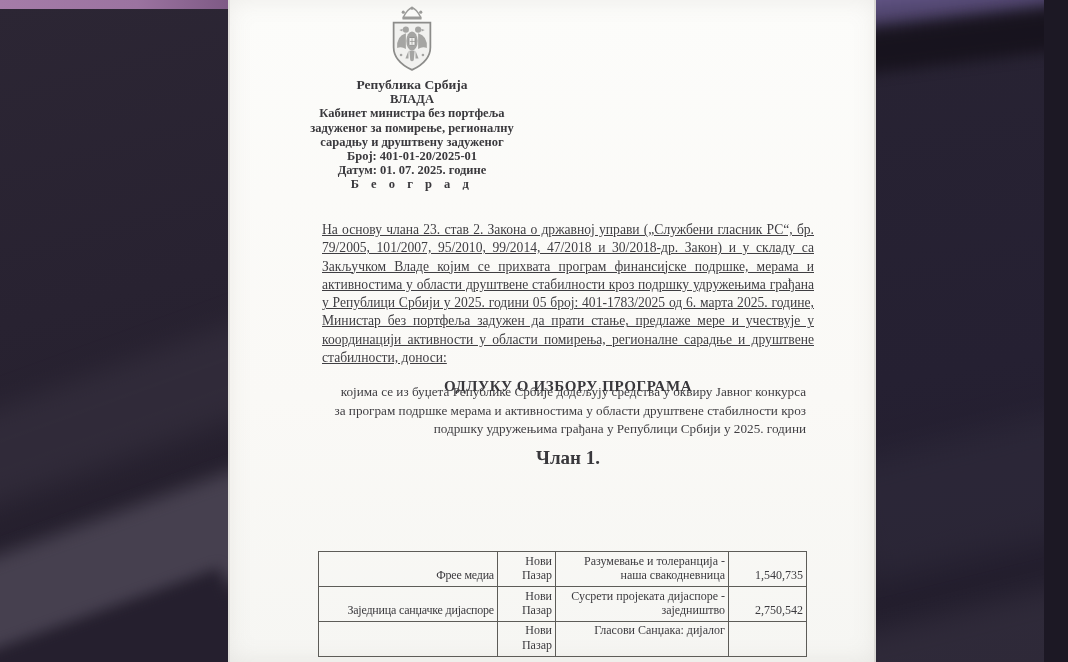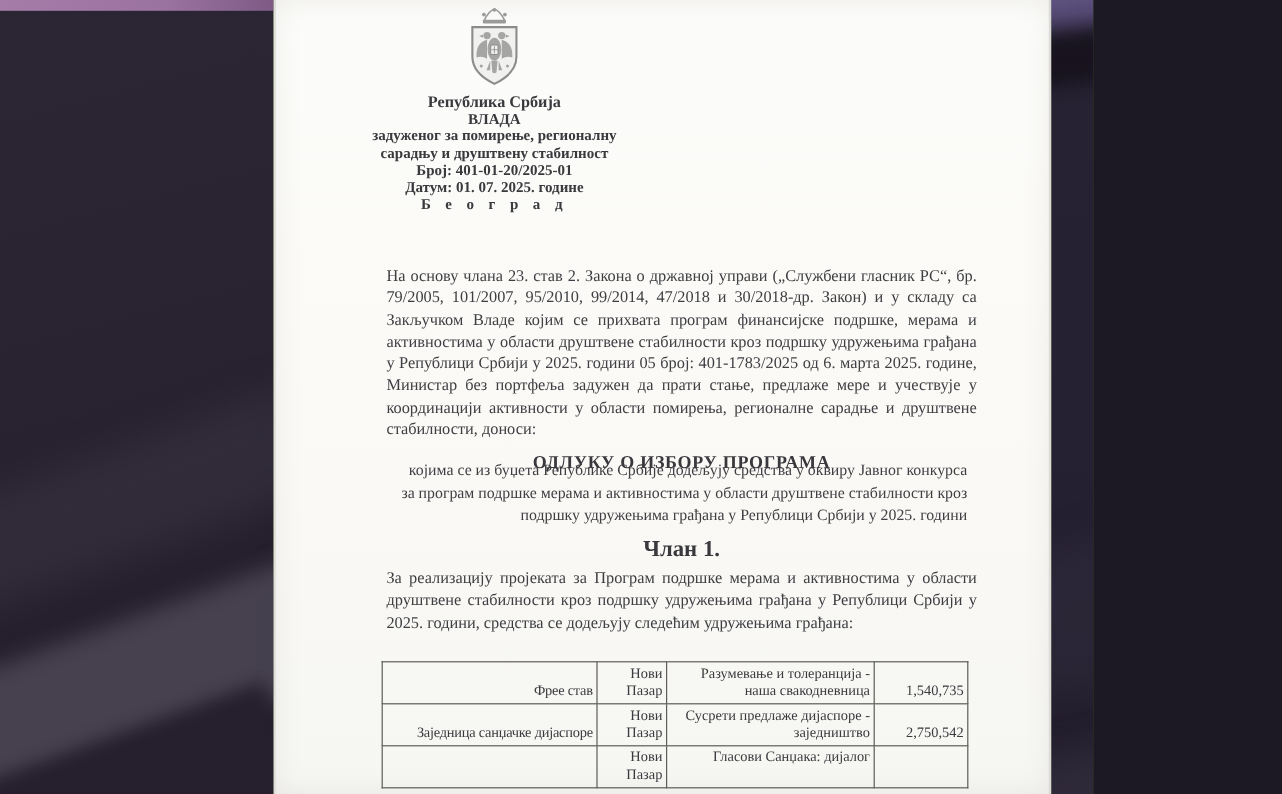--- a/index.html
+++ b/index.html
@@ -1,17 +1,17 @@
 <!DOCTYPE html>
 <html><head>
 <meta charset="utf-8">
 <style>
   html,body{margin:0;padding:0;background:#1c1824;}
-  .stage{position:relative;width:911px;height:662px;overflow:hidden;
-         font-family:"Liberation Serif","DejaVu Serif",serif;background:#4d7c0f;}
+  .stage{position:relative;width:1044px;height:662px;overflow:hidden;
+         font-family:"Liberation Serif","DejaVu Serif",serif;background:#ffffff;}
 
   
   .bg{position:absolute;top:0;height:662px;overflow:hidden;}
   .bg-left{left:0;width:228px;background:linear-gradient(165deg,#2c2634 0%,#282231 45%,#231e2b 100%);}
   .bg-left .topbar{position:absolute;left:0;top:0;width:228px;height:9px;
       background:linear-gradient(90deg,#a57ca8 0%,#9b73a0 60%,#7e5a85 100%);}
   .diag{position:absolute;transform:rotate(-20deg);}
   .d0{left:-70px;top:360px;width:420px;height:90px;background:#393342;opacity:.55;filter:blur(14px);}
   .d1{left:-70px;top:500px;width:460px;height:108px;background:#4a4453;opacity:.9;filter:blur(9px);}
   .d2{left:-90px;top:622px;width:340px;height:120px;background:#251f2e;filter:blur(7px);}
@@ -35,21 +35,21 @@
 
   
   .letterhead{position:absolute;left:14px;top:6px;width:340px;text-align:center;}
   .arms{display:block;margin:0 auto 2px;width:54px;height:70px;}
   .lh-line{font-weight:bold;font-size:12.5px;line-height:14.2px;color:#3a393d;}
   .lh-lg{font-size:13.5px;}
   .lh-city{letter-spacing:4.5px;}
 
   
   .preamble{position:absolute;left:94px;top:221px;width:492px;margin:0;
-      text-align:justify;font-size:13.6px;line-height:18.3px;}
+      text-align:justify;font-size:13.6px;line-height:18.3px;text-decoration:underline;}
   .doc-title{position:absolute;left:94px;top:378px;width:492px;margin:0;
       text-align:center;font-size:15px;font-weight:bold;letter-spacing:.6px;color:#39383c;}
   .doc-subtitle{position:absolute;left:102px;top:383px;width:476px;margin:0;
       text-align:right;font-size:13.2px;line-height:18.6px;}
   .article-heading{position:absolute;left:94px;top:447px;width:492px;margin:0;
       text-align:center;font-size:19px;font-weight:bold;color:#39383c;}
   .article-text{position:absolute;left:94px;top:473px;width:492px;margin:0;
       text-align:justify;font-size:13.6px;line-height:18.3px;}
 
   
@@ -102,53 +102,53 @@
             <path d="M32 51 L35.5 60 L32 60 Z"></path>
           <path d="M25 51 H31 L30 62 Q28 64 26 62 Z"></path>
           <circle cx="15.5" cy="56" r="1.5"></circle>
             <circle cx="40.5" cy="56" r="1.5"></circle>
         </g>
         <rect x="24.5" y="36" width="7" height="9" rx="1" fill="#f1f1ef" stroke="#8c8c8a" stroke-width="1"></rect>
         <path d="M28 37 v7 M25.5 40.5 h6" stroke="#8c8c8a" stroke-width="0.8" fill="none"></path>
       </svg>
       <div class="lh-line lh-lg">Република Србија</div>
       <div class="lh-line">ВЛАДА</div>
+      <div class="lh-line">Кабинет министра без портфеља</div>
       <div class="lh-line">задуженог за помирење, регионалну</div>
-      <div class="lh-line">сарадњу и друштвену стабилност</div>
+      <div class="lh-line">сарадњу и друштвену задуженог</div>
       <div class="lh-line">Број: 401-01-20/2025-01</div>
       <div class="lh-line">Датум: 01. 07. 2025. године</div>
       <div class="lh-line lh-city">Б е о г р а д</div>
     </div>
 
     <p class="preamble">На основу члана 23. став 2. Закона о државној управи („Службени гласник РС“, бр. 79/2005, 101/2007, 95/2010, 99/2014, 47/2018 и 30/2018-др. Закон) и у складу са Закључком Владе којим се прихвата програм финансијске подршке, мерама и активностима у области друштвене стабилности кроз подршку удружењима грађана у Републици Србији у 2025. години 05 број: 401-1783/2025 од 6. марта 2025. године, Министар без портфеља задужен да прати стање, предлаже мере и учествује у координацији активности у области помирења, регионалне сарадње и друштвене стабилности, доноси:</p>
 
     <h1 class="doc-title">ОДЛУКУ О ИЗБОРУ ПРОГРАМА</h1>
     <p class="doc-subtitle">којима се из буџета Републике Србије додељују средства у оквиру Јавног конкурса за програм подршке мерама и активностима у области друштвене стабилности кроз подршку удружењима грађана у Републици Србији у 2025. години</p>
 
     <h2 class="article-heading">Члан 1.</h2>
-    <p class="article-text">За реализацију пројеката за Програм подршке мерама и активностима у области друштвене стабилности кроз подршку удружењима грађана у Републици Србији у 2025. години, средства се додељују следећим удружењима грађана:</p>
 
     <table class="grants">
       <colgroup>
           <col style="width:179px">
           <col style="width:58px">
           <col style="width:173px">
           <col style="width:78px">
         </colgroup>
       <tbody>
         <tr>
-          <td class="c-org">Фрее став</td>
+          <td class="c-org">Фрее медиа</td>
           <td class="c-city">Нови Пазар</td>
           <td class="c-proj">Разумевање и толеранција - наша свакодневница</td>
           <td class="c-amt">1,540,735</td>
         </tr>
         <tr>
           <td class="c-org">Заједница санџачке дијаспоре</td>
           <td class="c-city">Нови Пазар</td>
-          <td class="c-proj">Сусрети предлаже дијаспоре - заједништво</td>
+          <td class="c-proj">Сусрети пројеката дијаспоре - заједништво</td>
           <td class="c-amt">2,750,542</td>
         </tr>
         <tr class="vtop">
           <td class="c-org"></td>
           <td class="c-city">Нови Пазар</td>
           <td class="c-proj">Гласови Санџака: дијалог</td>
           <td class="c-amt"></td>
         </tr>
       </tbody>
     </table>

